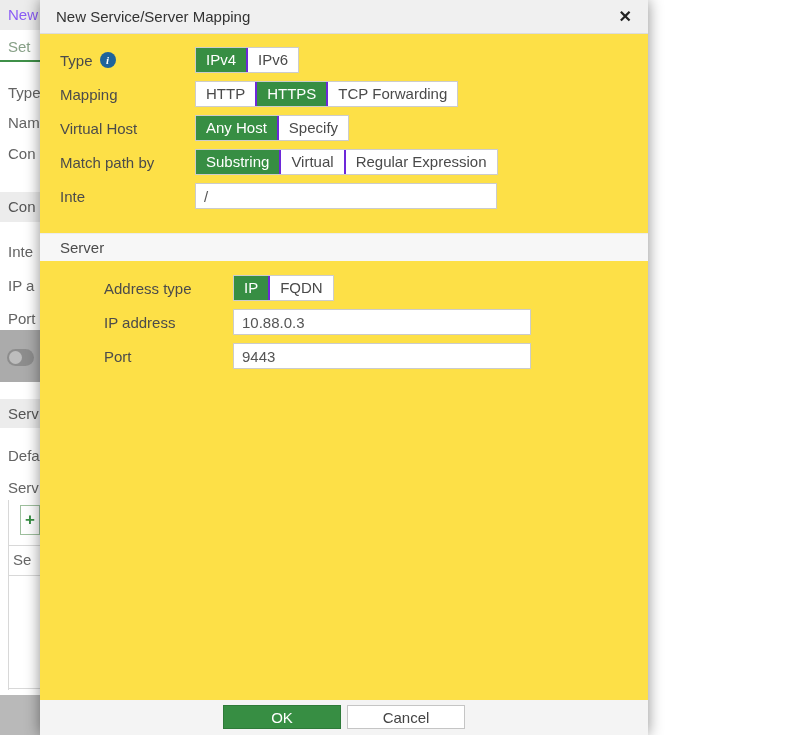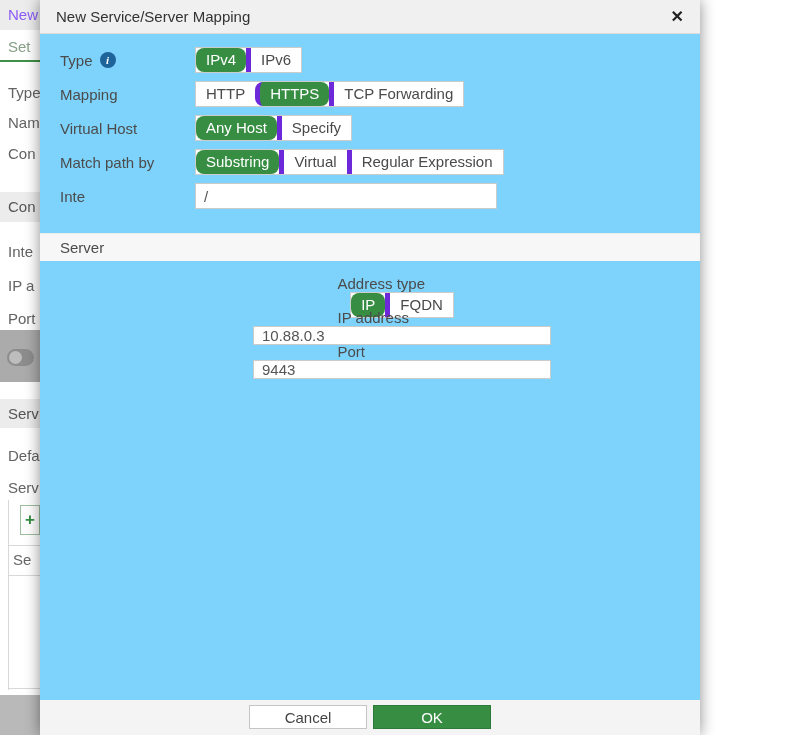--- a/index.html
+++ b/index.html
@@ -16,35 +16,35 @@
   .bg-grayblock{position:absolute;left:0;width:40px;background:#ababab;}
   .bg-toggle{position:absolute;left:7px;top:349px;width:27px;height:17px;border-radius:9px;background:#8d8d8d;}
   .bg-toggle .knob{position:absolute;left:2px;top:2px;width:13px;height:13px;border-radius:50%;background:#bdbdbd;}
   .bg-addbtn{position:absolute;left:20px;top:505px;width:20px;height:30px;border:1px solid #9dbf9d;background:#fff;color:#378e43;font-size:17px;font-weight:bold;text-align:center;line-height:28px;box-sizing:border-box;}
   .bg-vline{position:absolute;left:8px;top:500px;width:1px;height:190px;background:#d8d8d8;}
   .bg-hline{position:absolute;left:8px;width:32px;height:1px;background:#d8d8d8;}
   .bg-thead{position:absolute;left:13px;top:551px;color:#666;white-space:nowrap;}
   .bg-foot{position:absolute;left:0;top:695px;width:40px;height:40px;background:#b9b9b9;}
 
   
-  .modal{position:absolute;left:40px;top:0;width:660px;height:735px;background:#7dd3fc;box-shadow:0 0 14px rgba(0,0,0,.45);}
+  .modal{position:absolute;left:40px;top:0;width:608px;height:735px;background:#fde047;box-shadow:0 0 14px rgba(0,0,0,.45);}
   .titlebar{height:33px;background:#f0f0f0;border-bottom:1px solid #dcdcdc;line-height:33px;padding-left:16px;color:#333;position:relative;}
   .close{position:absolute;right:16px;top:0;line-height:33px;font-weight:bold;color:#222;font-size:16px;cursor:pointer;}
 
   .form{padding-top:13px;}
   .frow{display:flex;align-items:center;height:26px;margin-bottom:8px;padding-left:20px;}
   .frow .lbl{width:135px;display:flex;align-items:center;color:#4b4b4b;flex:none;}
-  .frow.sub{padding-left:64px;flex-direction:column;}
+  .frow.sub{padding-left:64px;}
   .frow.sub .lbl{width:129px;}
   .info{width:16px;height:16px;border-radius:50%;background:#1f639b;color:#fff;font-size:11px;font-weight:bold;font-style:italic;display:inline-flex;align-items:center;justify-content:center;margin-left:7px;font-family:"Liberation Serif",serif;flex:none;}
 
   .seg{display:inline-flex;border:1px solid #ccc;background:#fff;}
-  .seg span{line-height:24px;padding:0 10px;color:#4a4a4a;border-left:5px solid #6d28d9;cursor:pointer;white-space:nowrap;}
+  .seg span{line-height:24px;padding:0 10px;color:#4a4a4a;border-left:2px solid #6d28d9;cursor:pointer;white-space:nowrap;}
   .seg span:first-child{border-left:none;}
-  .seg span.sel{background:#378e43;color:#fff;border-radius:8px;}
+  .seg span.sel{background:#378e43;color:#fff;}
 
   input.txt{height:26px;border:1px solid #cbcbcb;font:15px "Liberation Sans",sans-serif;color:#555;padding:0 8px;box-sizing:border-box;background:#fff;}
   .path-inp{width:302px;}
   .srv-inp{width:298px;}
 
   .sect{margin-top:24px;height:27px;line-height:27px;background:#f7f7f7;border-top:1px solid #ececec;padding-left:20px;color:#4b4b4b;margin-bottom:14px;}
 
   .footer{position:absolute;left:0;right:0;bottom:0;height:35px;background:#f4f4f4;display:flex;justify-content:center;gap:6px;padding-top:5px;box-sizing:border-box;}
   .btn{height:24px;width:118px;font:15px "Liberation Sans",sans-serif;cursor:pointer;padding:0;}
   .btn-ok{background:#378e43;border:1px solid #2e7a39;color:#fff;}
@@ -172,18 +172,18 @@
       <div class="frow sub">
         <div class="lbl">
           <span>Port</span>
         </div>
         <input class="txt srv-inp" type="text" value="9443" style="">
       </div>
 
     </div>
 
     <div class="footer">
+      <button class="btn btn-ok">OK</button>
       <button class="btn btn-cancel">Cancel</button>
-      <button class="btn btn-ok">OK</button>
     </div>
 
   </div>
 </div>
 
 </body></html>

